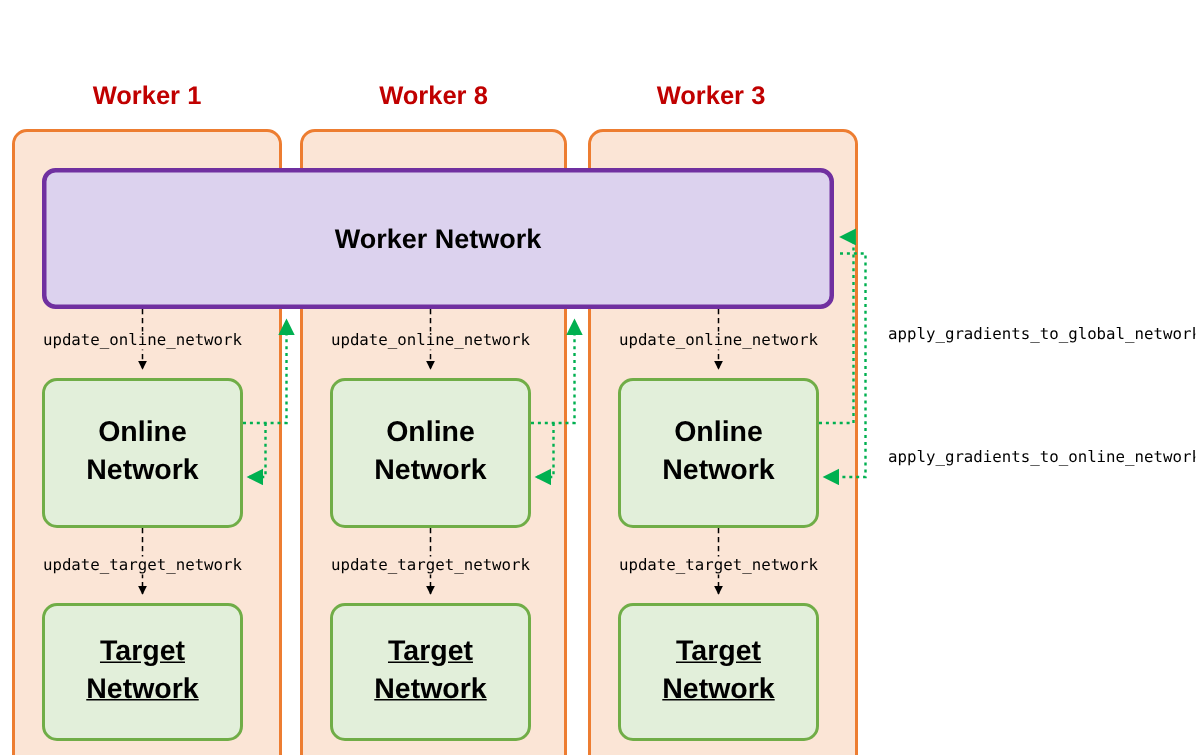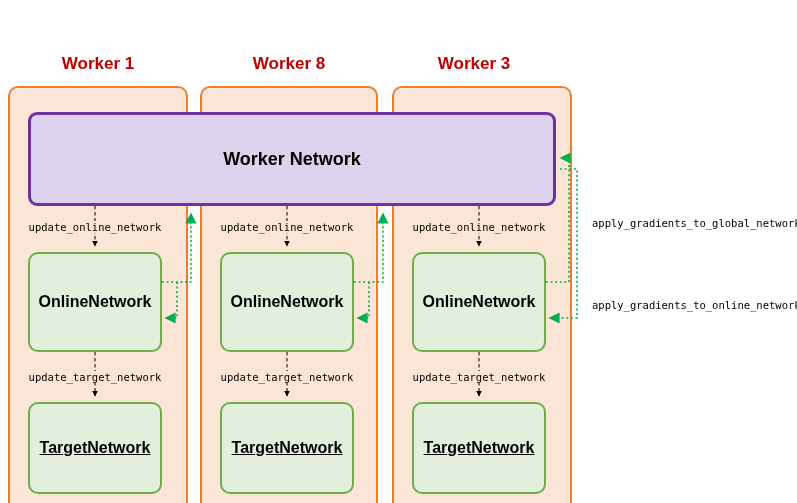--- a/index.html
+++ b/index.html
@@ -35,22 +35,22 @@
     display:flex;align-items:center;justify-content:center;
     font-weight:bold;font-size:18px;color:#000;
   }
   .net-box{
     position:absolute;
     width:134px;
     background:#E2EFDA;
     border:2.5px solid #70AD47;
     border-radius:10px;
     box-sizing:border-box;
-    display:flex;flex-direction:row;align-items:center;justify-content:center;
-    font-weight:bold;font-size:16px;color:#000;line-height:1.3;
+    display:flex;flex-direction:column;align-items:center;justify-content:center;
+    font-weight:bold;font-size:19px;color:#000;line-height:1.3;
     text-align:center;
   }
   .online-box{top:228px;height:100px;}
   .target-box{top:378px;height:92px;text-decoration:underline;}
   .edge-label{
     position:absolute;
     font-family:"DejaVu Sans Mono",monospace;
     font-size:10.5px;
     color:#000;
     text-align:center;

